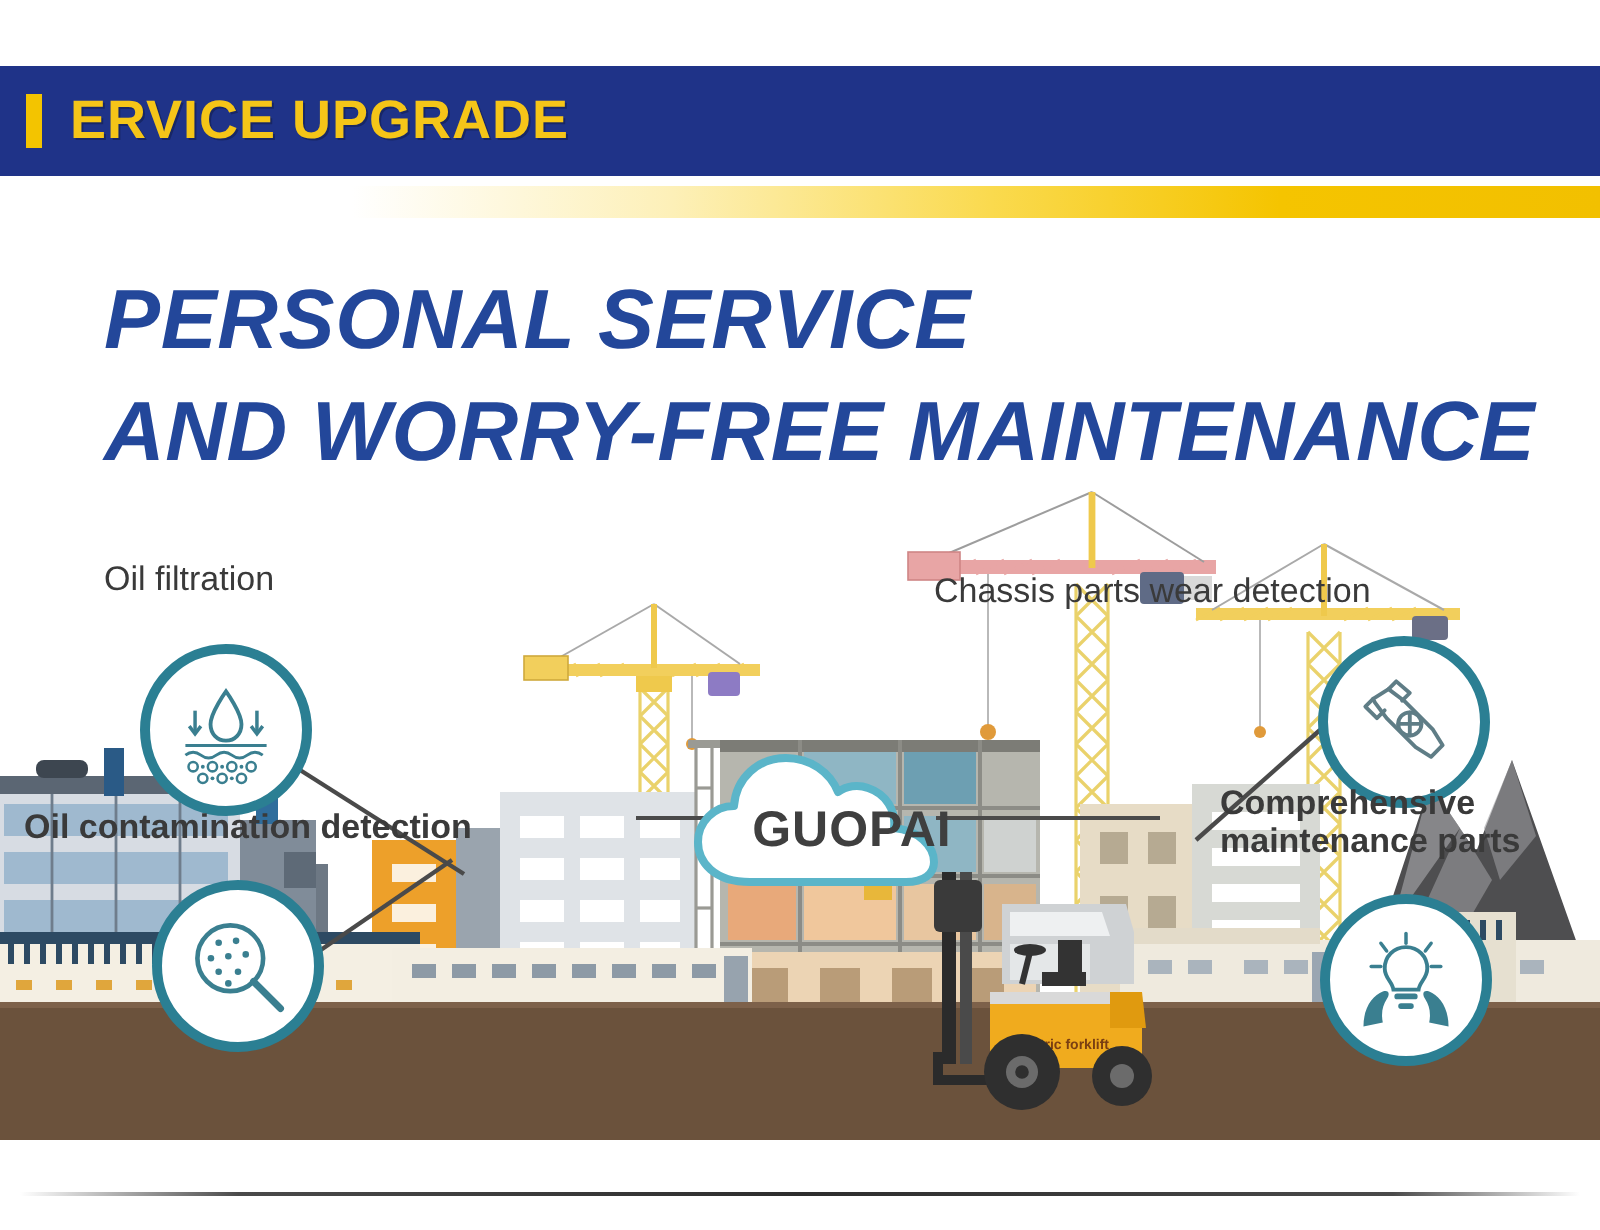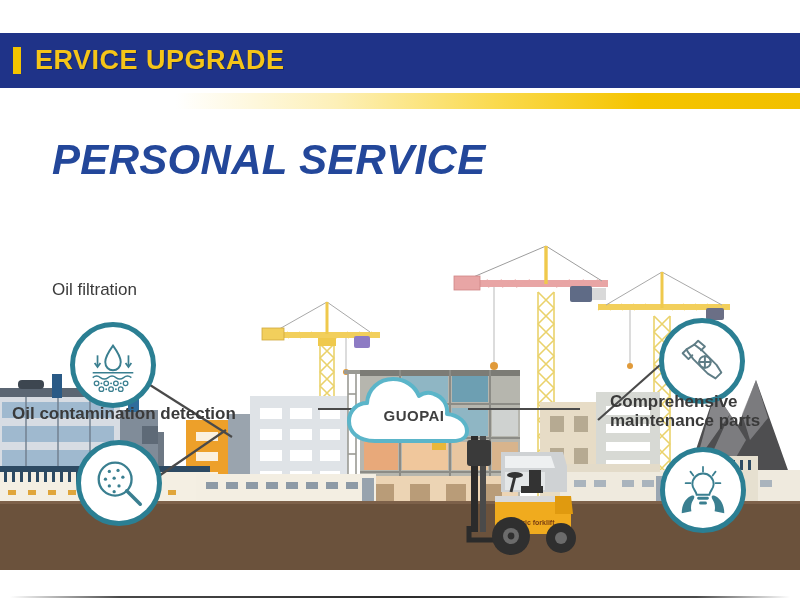--- a/index.html
+++ b/index.html
@@ -89,23 +89,23 @@
   #ic-oilfilt{left:70px;top:322px;width:86px;height:86px;}
   #ic-oilcont{left:76px;top:440px;width:86px;height:86px;}
   #ic-chassis{left:659px;top:318px;width:86px;height:86px;}
   #ic-advice {left:660px;top:447px;width:86px;height:86px;}
 
   
   #cloud-logo{
     position:absolute;left:345px;top:373px;width:130px;height:72px;
   }
   #cloud-logo .cloud-text{
-    position:absolute;left:4px;top:0;width:130px;height:72px;
+    position:absolute;left:16px;top:0;width:130px;height:72px;
     display:flex;align-items:center;justify-content:center;
-    font-size:15px;font-weight:bold;color:#3f3f3f;letter-spacing:.5px;
+    font-size:25px;font-weight:bold;color:#3f3f3f;letter-spacing:.5px;
     padding-top:12px;box-sizing:border-box;
   }
 
   
   .lbl{
     position:absolute;
     color:#3a3a3a;
     font-size:17px;
     line-height:1.12;
     white-space:nowrap;
@@ -134,20 +134,21 @@
 
   <div class="header-band">
     <div class="header-accent"></div>
     <div class="header-title">ERVICE UPGRADE</div>
   </div>
 
   <div class="yellow-strip"></div>
 
   <div class="headline">
     <span class="l1">PERSONAL SERVICE</span>
+    <span class="l2">AND WORRY-FREE MAINTENANCE</span>
   </div>
 
   <div class="scene">
     <div class="sky"></div>
 
     <svg class="mountain" viewBox="0 0 140 130">
       <polygon points="18,130 55,18 78,52 96,6 140,130" fill="#4e4e50"></polygon>
       <polygon points="55,18 70,40 46,74 34,96" fill="#9a9a9c" opacity=".75"></polygon>
       <polygon points="96,6 108,44 90,66 82,40" fill="#9a9a9c" opacity=".6"></polygon>
       <polygon points="70,40 86,66 64,104 50,84" fill="#b6b6b8" opacity=".45"></polygon>
@@ -561,20 +562,21 @@
       <rect x="26" y="42" width="8" height="3" rx="1.4" fill="#3a7f90"></rect>
       <path d="M8,54 C8,44 13,38 18,36 C21,35 22,37 20,40 C18,43 17,47 18,52 Z" fill="#3a7f90"></path>
       <path d="M52,54 C52,44 47,38 42,36 C39,35 38,37 40,40 C42,43 43,47 42,52 Z" fill="#3a7f90"></path>
     </svg>
   </div>
 
   <div class="lbl" id="lbl-oilfilt">Oil filtration</div>
 
   <div class="lbl" id="lbl-oilcont">Oil contamination detection</div>
 
+  <div class="lbl" id="lbl-chassis">Chassis parts wear detection</div>
 
   <div class="lbl" id="lbl-advice">
     <span>Comprehensive</span><br>
     <span>maintenance parts</span>
   </div>
 
   <div class="bottom-strip"></div>
   <div class="bottom-line"></div>
 
 </div>

